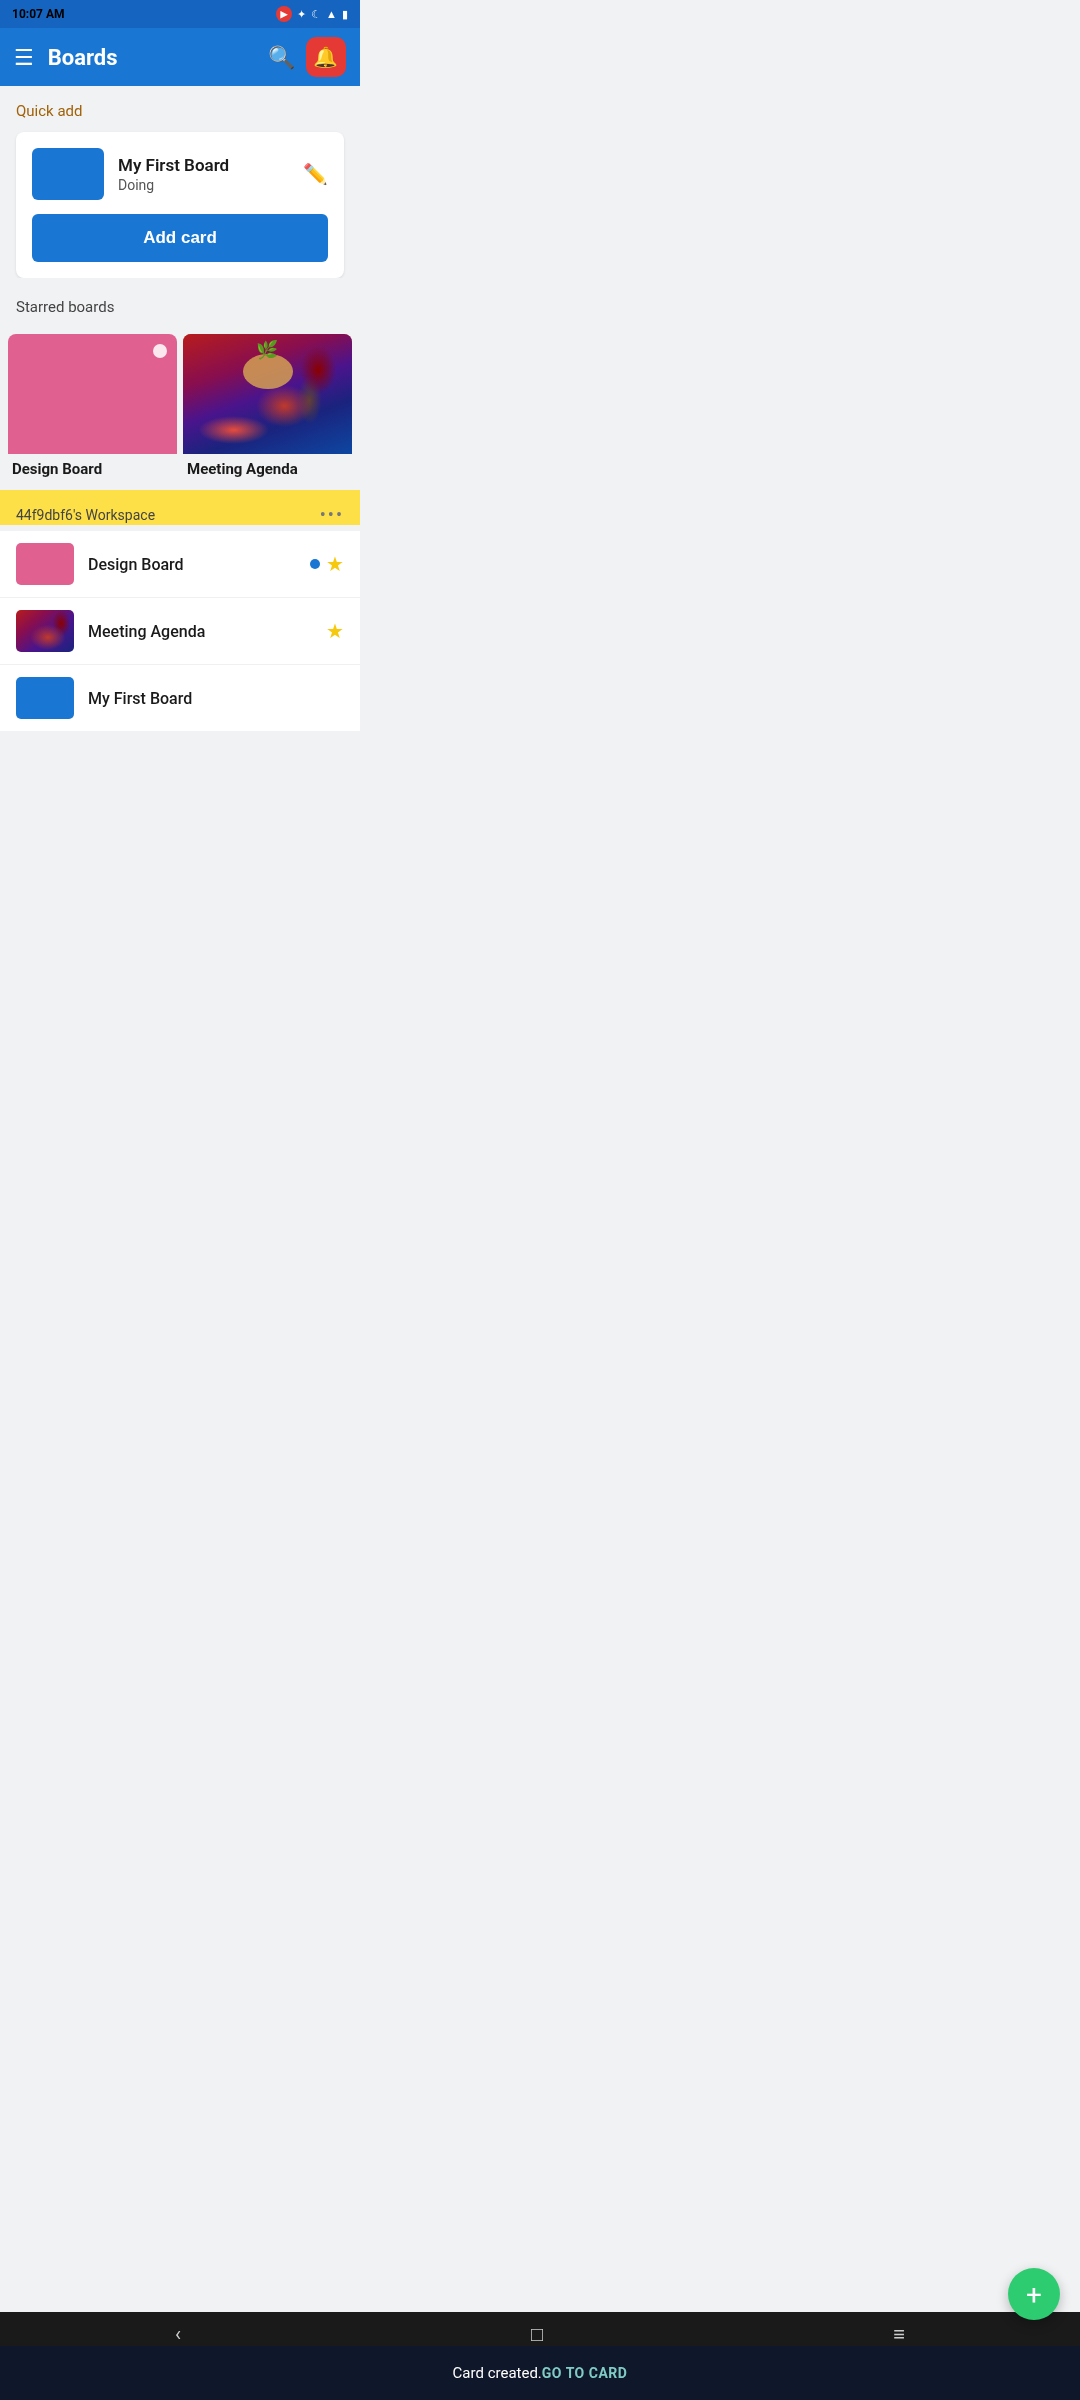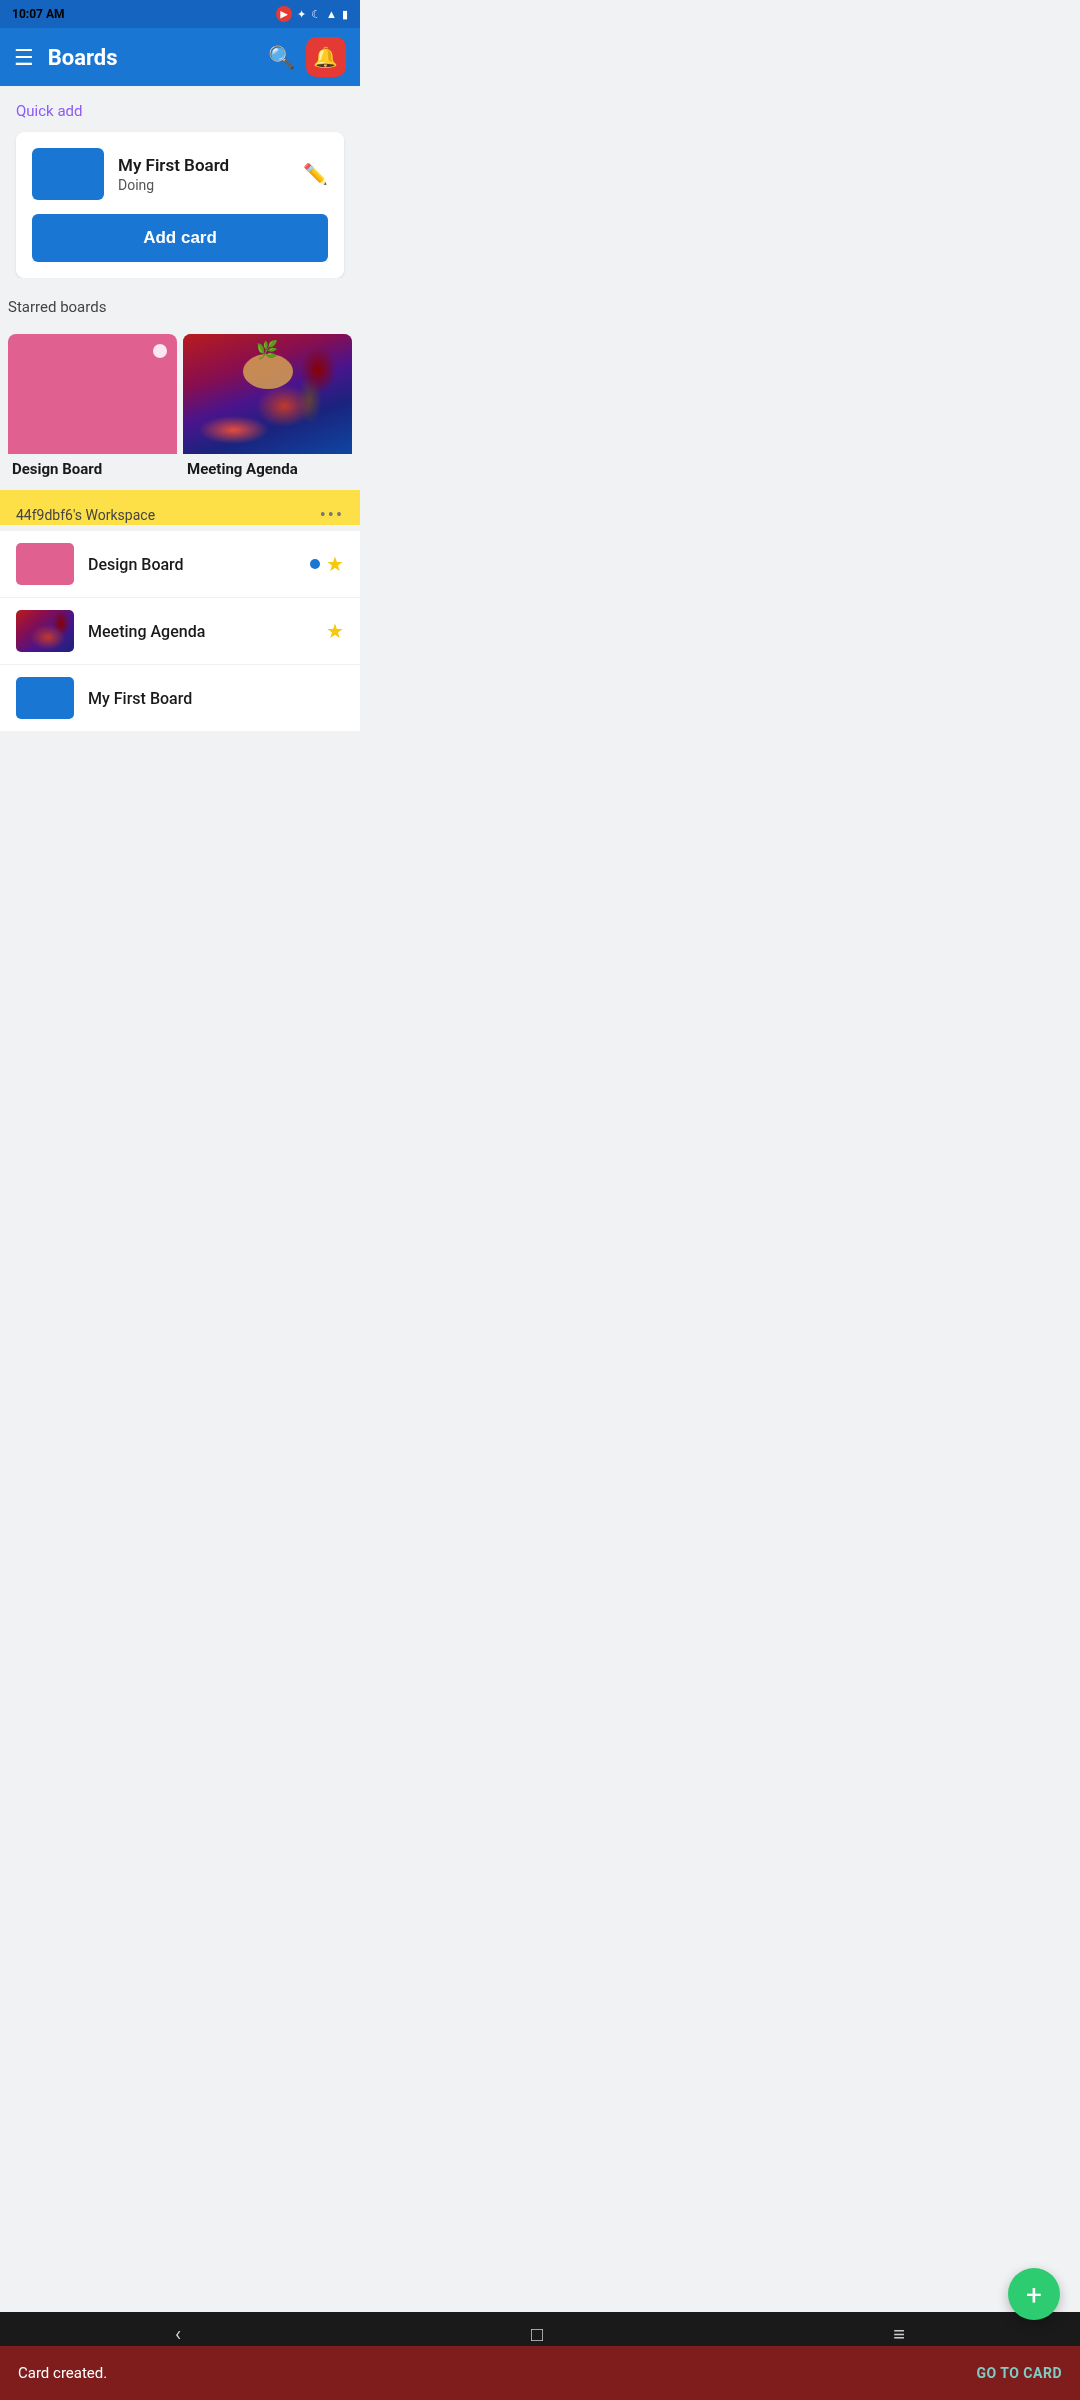--- a/index.html
+++ b/index.html
@@ -101,21 +101,21 @@
       padding: 0;
     }
 
     
     .quick-add-section {
       background: #f1f2f4;
       padding: 16px 16px 0 16px;
     }
     .section-label {
       font-size: 15px;
-      color: #8b5cf6;
+      color: #a16207;
       margin-bottom: 12px;
     }
     .quick-add-card {
       background: white;
       border-radius: 8px;
       padding: 16px;
       box-shadow: 0 1px 3px rgba(0,0,0,0.1);
     }
     .board-preview-row {
       display: flex;
@@ -158,21 +158,21 @@
       border-radius: 6px;
       padding: 14px;
       font-size: 17px;
       font-weight: 600;
       cursor: pointer;
     }
 
     
     .starred-section {
       background: #f1f2f4;
-      padding: 20px 16px 8px 8px;
+      padding: 20px 16px 8px 16px;
     }
     .starred-label {
       font-size: 15px;
       color: #444;
       margin-bottom: 0;
     }
 
     .boards-grid {
       display: flex;
       gap: 6px;
@@ -342,25 +342,25 @@
       cursor: pointer;
       z-index: 100;
     }
 
     
     .snackbar {
       position: fixed;
       bottom: 0;
       left: 0;
       right: 0;
-      background: #7f1d1d;
-      display: flex;
-      align-items: center;
-      justify-content: space-between;
-      padding: 18px 18px;
+      background: #0f172a;
+      display: flex;
+      align-items: center;
+      justify-content: center;
+      padding: 18px 34px;
       z-index: 200;
     }
     .snackbar-text {
       color: white;
       font-size: 15px;
     }
     .snackbar-action {
       color: #80cbc4;
       font-size: 14px;
       font-weight: 700;

